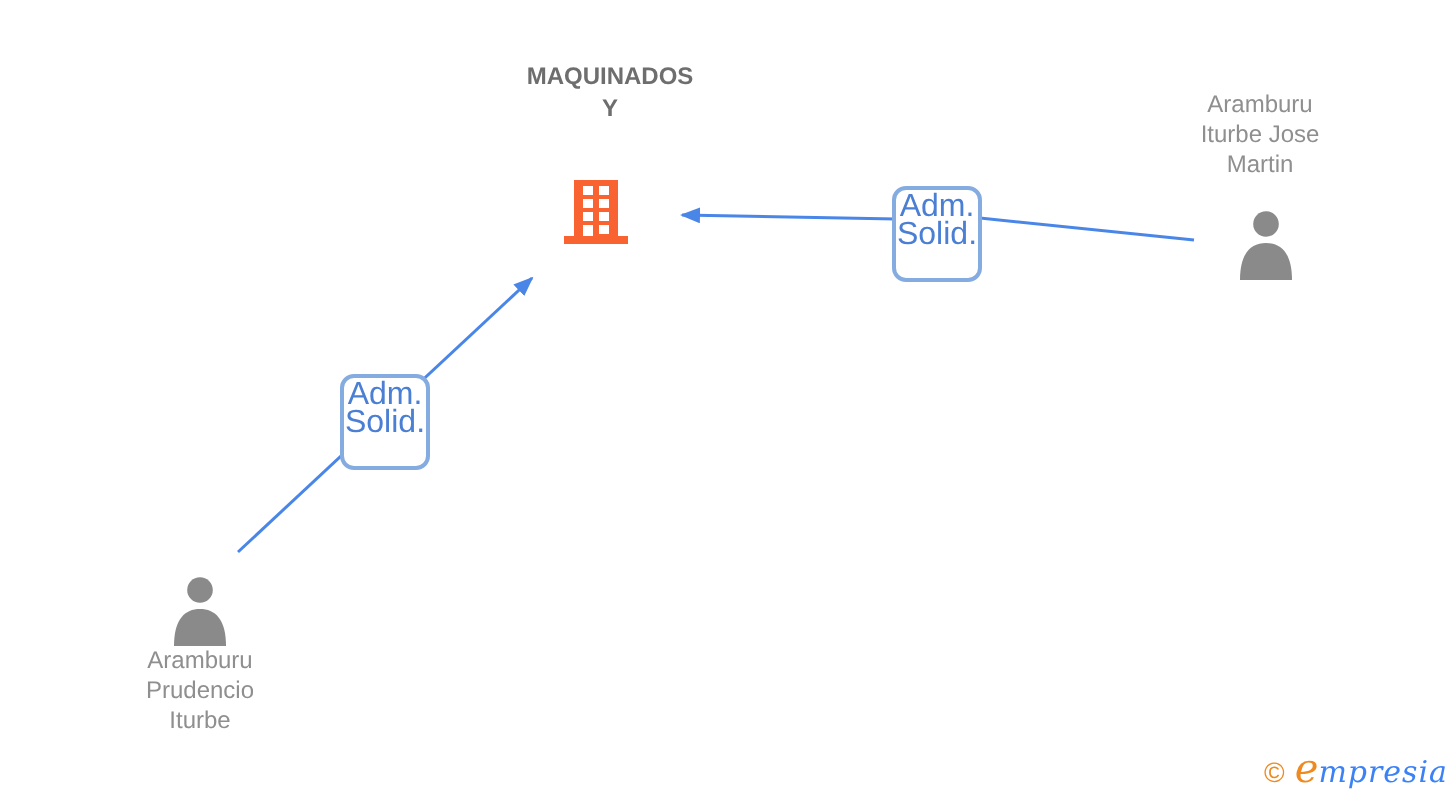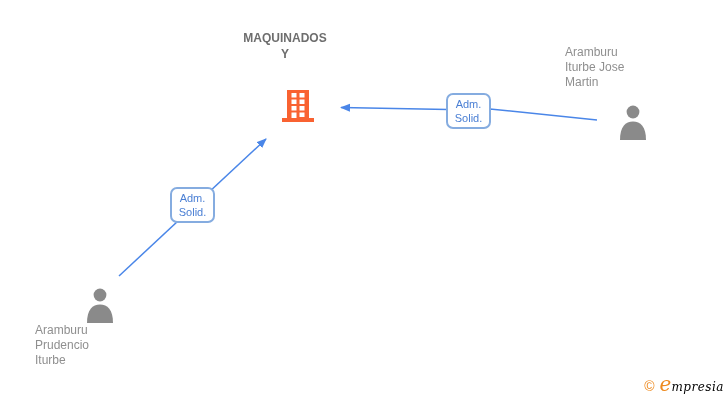--- a/index.html
+++ b/index.html
@@ -4,52 +4,52 @@
 <style>
   html,body{margin:0;padding:0;background:#fff;}
   .canvas{
     position:relative;width:728px;height:400px;background:#ffffff;overflow:hidden;
     font-family:"Liberation Sans","DejaVu Sans",sans-serif;
   }
   .edge-layer{position:absolute;left:0;top:0;width:728px;height:400px;z-index:1;}
   .edge{stroke:#4a86e8;stroke-width:1.5;fill:none;}
   .node{position:absolute;z-index:2;}
   .company-name{
-    position:absolute;left:205px;top:31px;width:160px;z-index:2;
+    position:absolute;left:225px;top:31px;width:160px;z-index:2;
     text-align:center;font-size:12px;font-weight:bold;color:#6e6e6e;line-height:15.5px;
     cursor:pointer;
   }
   .person-name{
-    position:absolute;width:130px;z-index:2;text-align:left;
+    position:absolute;width:130px;z-index:2;text-align:center;
     font-size:12px;color:#8f8f8f;line-height:15px;cursor:pointer;
   }
   .person-name.right{left:565px;top:45px;}
   .person-name.left{left:35px;top:323px;}
   .icon-box{position:absolute;z-index:2;cursor:pointer;}
   .building{left:281px;top:88px;width:34px;height:34px;}
   .person-right{left:617px;top:104px;width:32px;height:36px;}
   .person-left{left:84px;top:287px;width:32px;height:36px;}
   .edge-label{
     position:absolute;z-index:3;box-sizing:border-box;
-    width:45px;height:36px;background:#ffffff;
+    width:45px;height:48px;background:#ffffff;
     border:2px solid #85ace0;border-radius:7px;
-    text-align:center;font-size:11px;color:#4a7fd4;line-height:14px;
+    text-align:center;font-size:16px;color:#4a7fd4;line-height:14px;
     padding-top:2px;
   }
   .edge-label.l1{left:446px;top:93px;}
   .edge-label.l2{left:170px;top:187px;}
   .logo{
     position:absolute;right:4px;bottom:4px;z-index:2;
     display:flex;align-items:baseline;gap:5px;cursor:pointer;
     font-family:"DejaVu Serif","Liberation Serif",serif;
   }
   .logo .copy{color:#ee8a1f;font-size:14px;font-family:"Liberation Sans",sans-serif;}
   .logo .brand{font-style:italic;white-space:nowrap;}
   .logo .brand .e{color:#ee8a1f;font-size:20px;}
-  .logo .brand .rest{color:#000000;font-size:12px;letter-spacing:0.5px;}
+  .logo .brand .rest{color:#3b82f6;font-size:15px;letter-spacing:0.5px;}
 </style>
 </head>
 <body>
 
 <div class="canvas">
 
   <svg class="edge-layer" viewBox="0 0 728 400">
     <defs>
       <marker id="arrowhead" markerUnits="userSpaceOnUse" markerWidth="11" markerHeight="9" refX="9" refY="4" orient="auto">
         <path d="M0,0 L10,4 L0,8 Z" fill="#4a86e8"></path>

